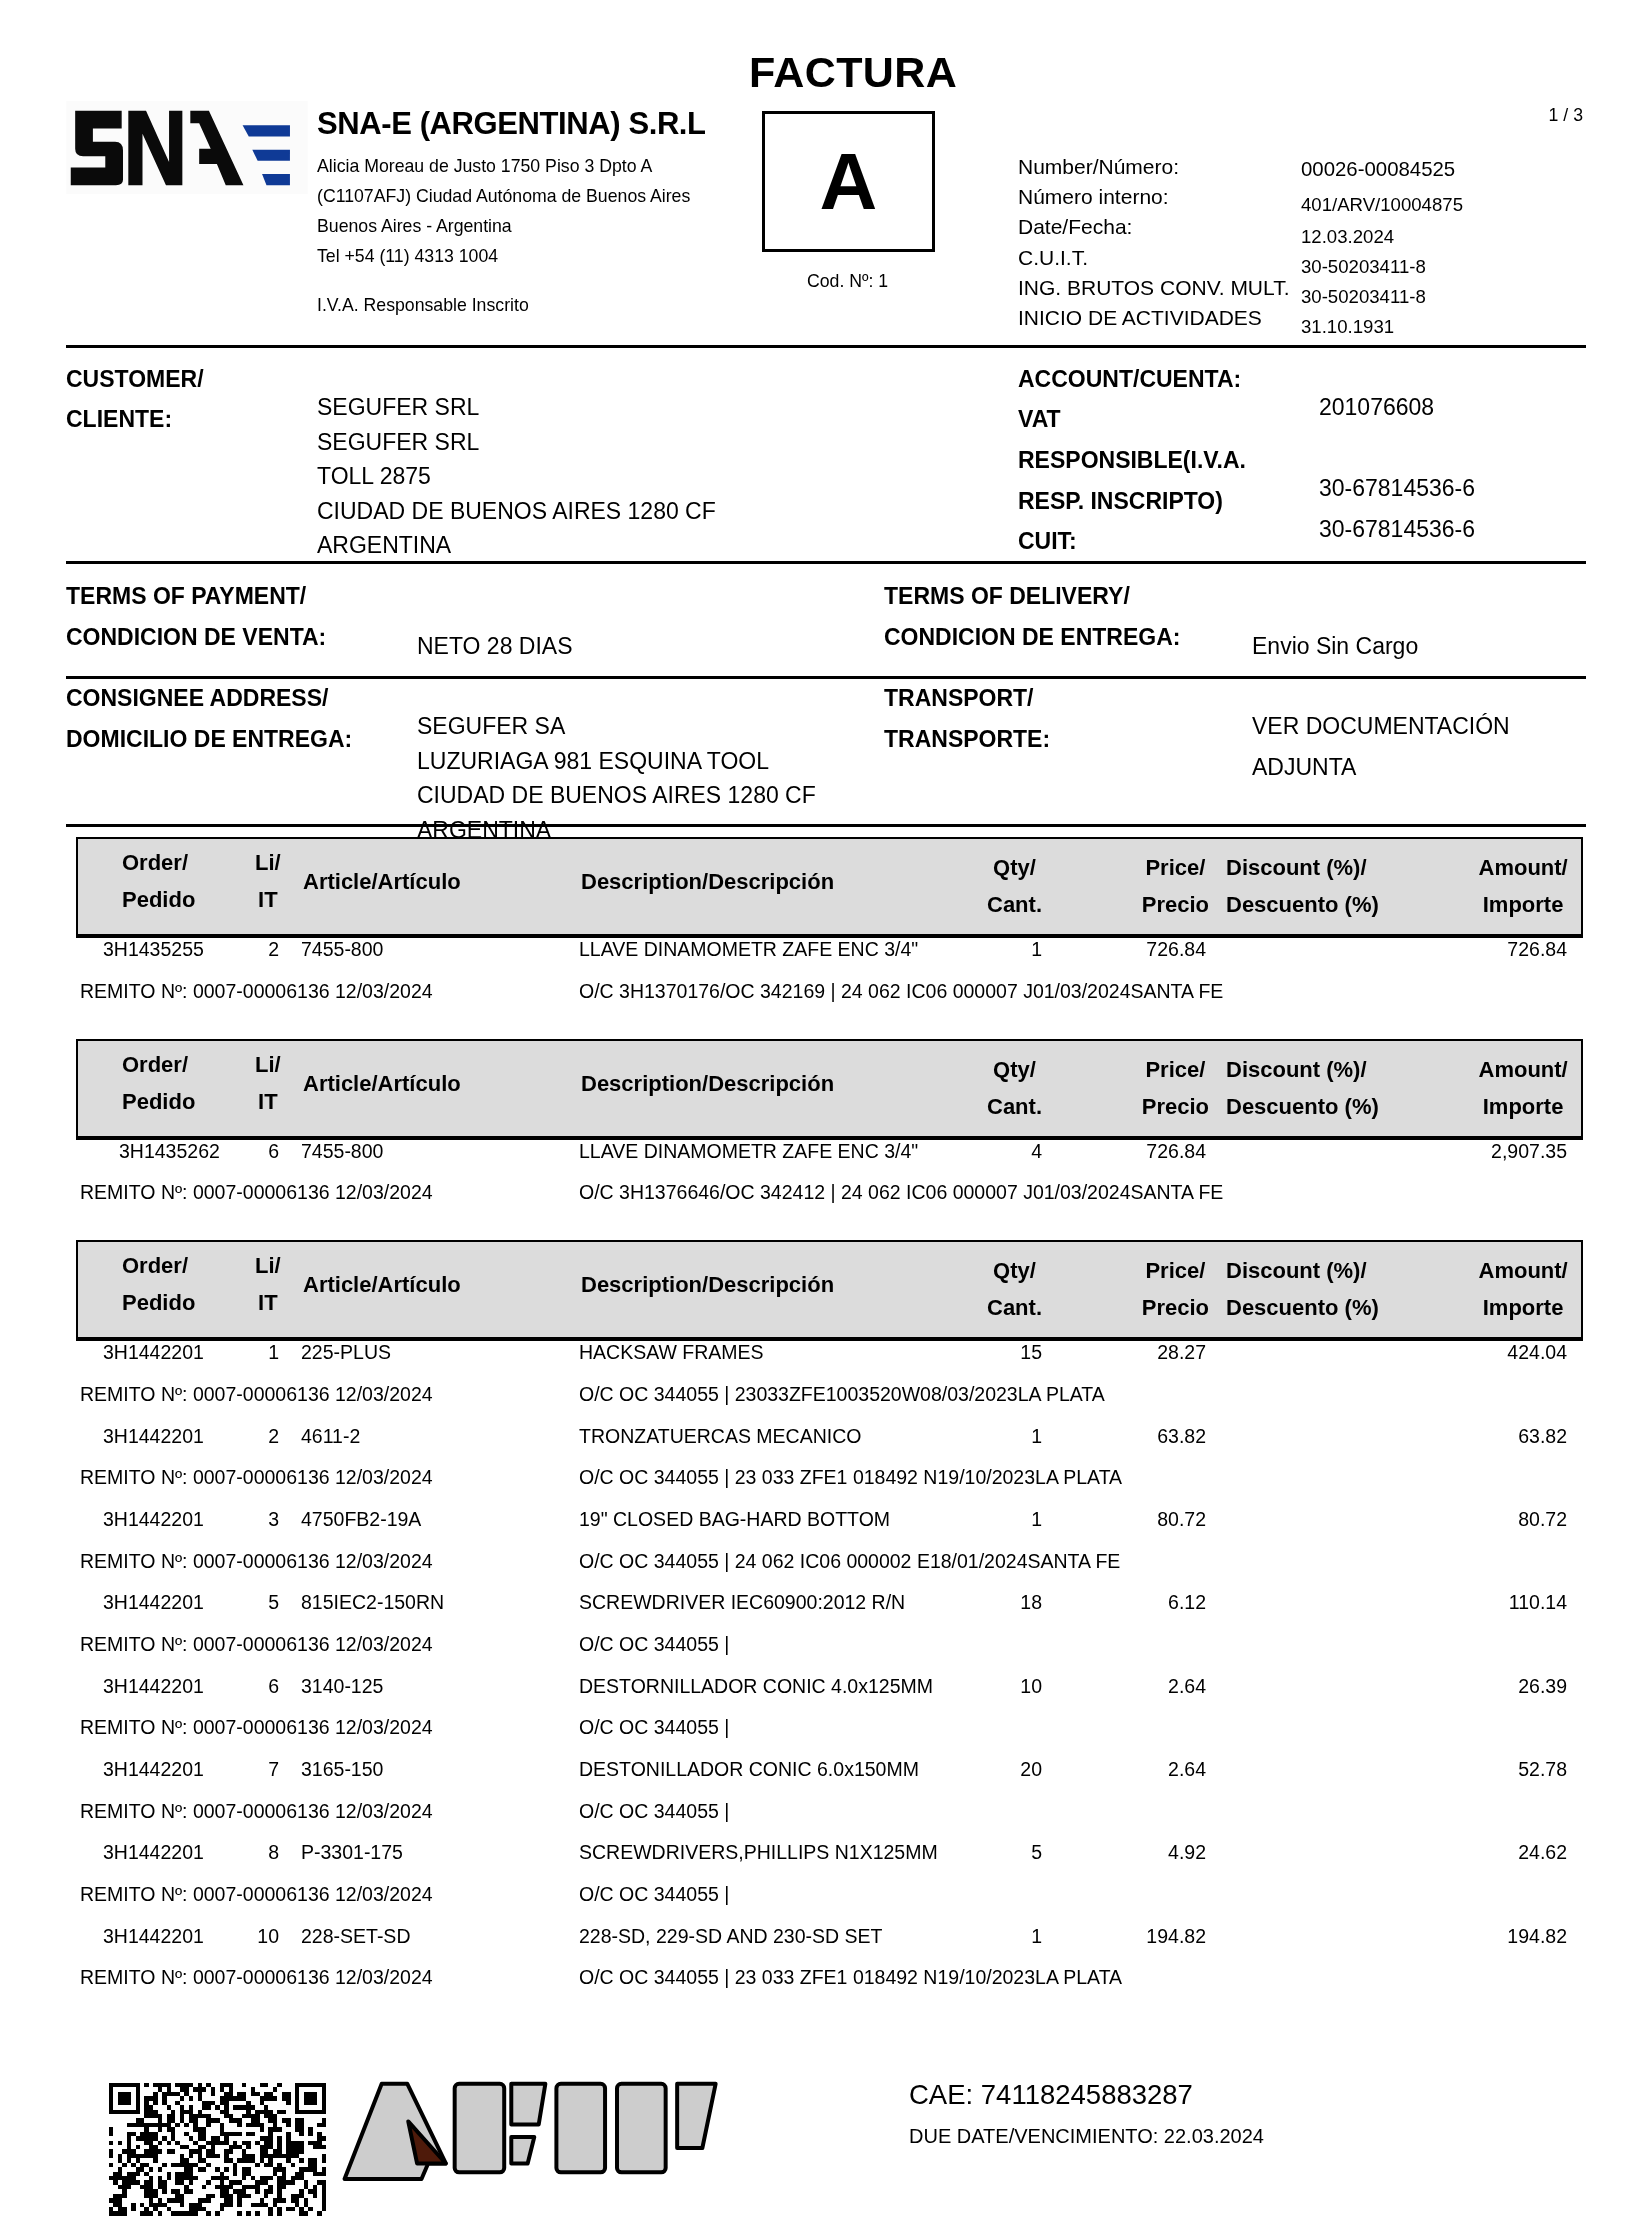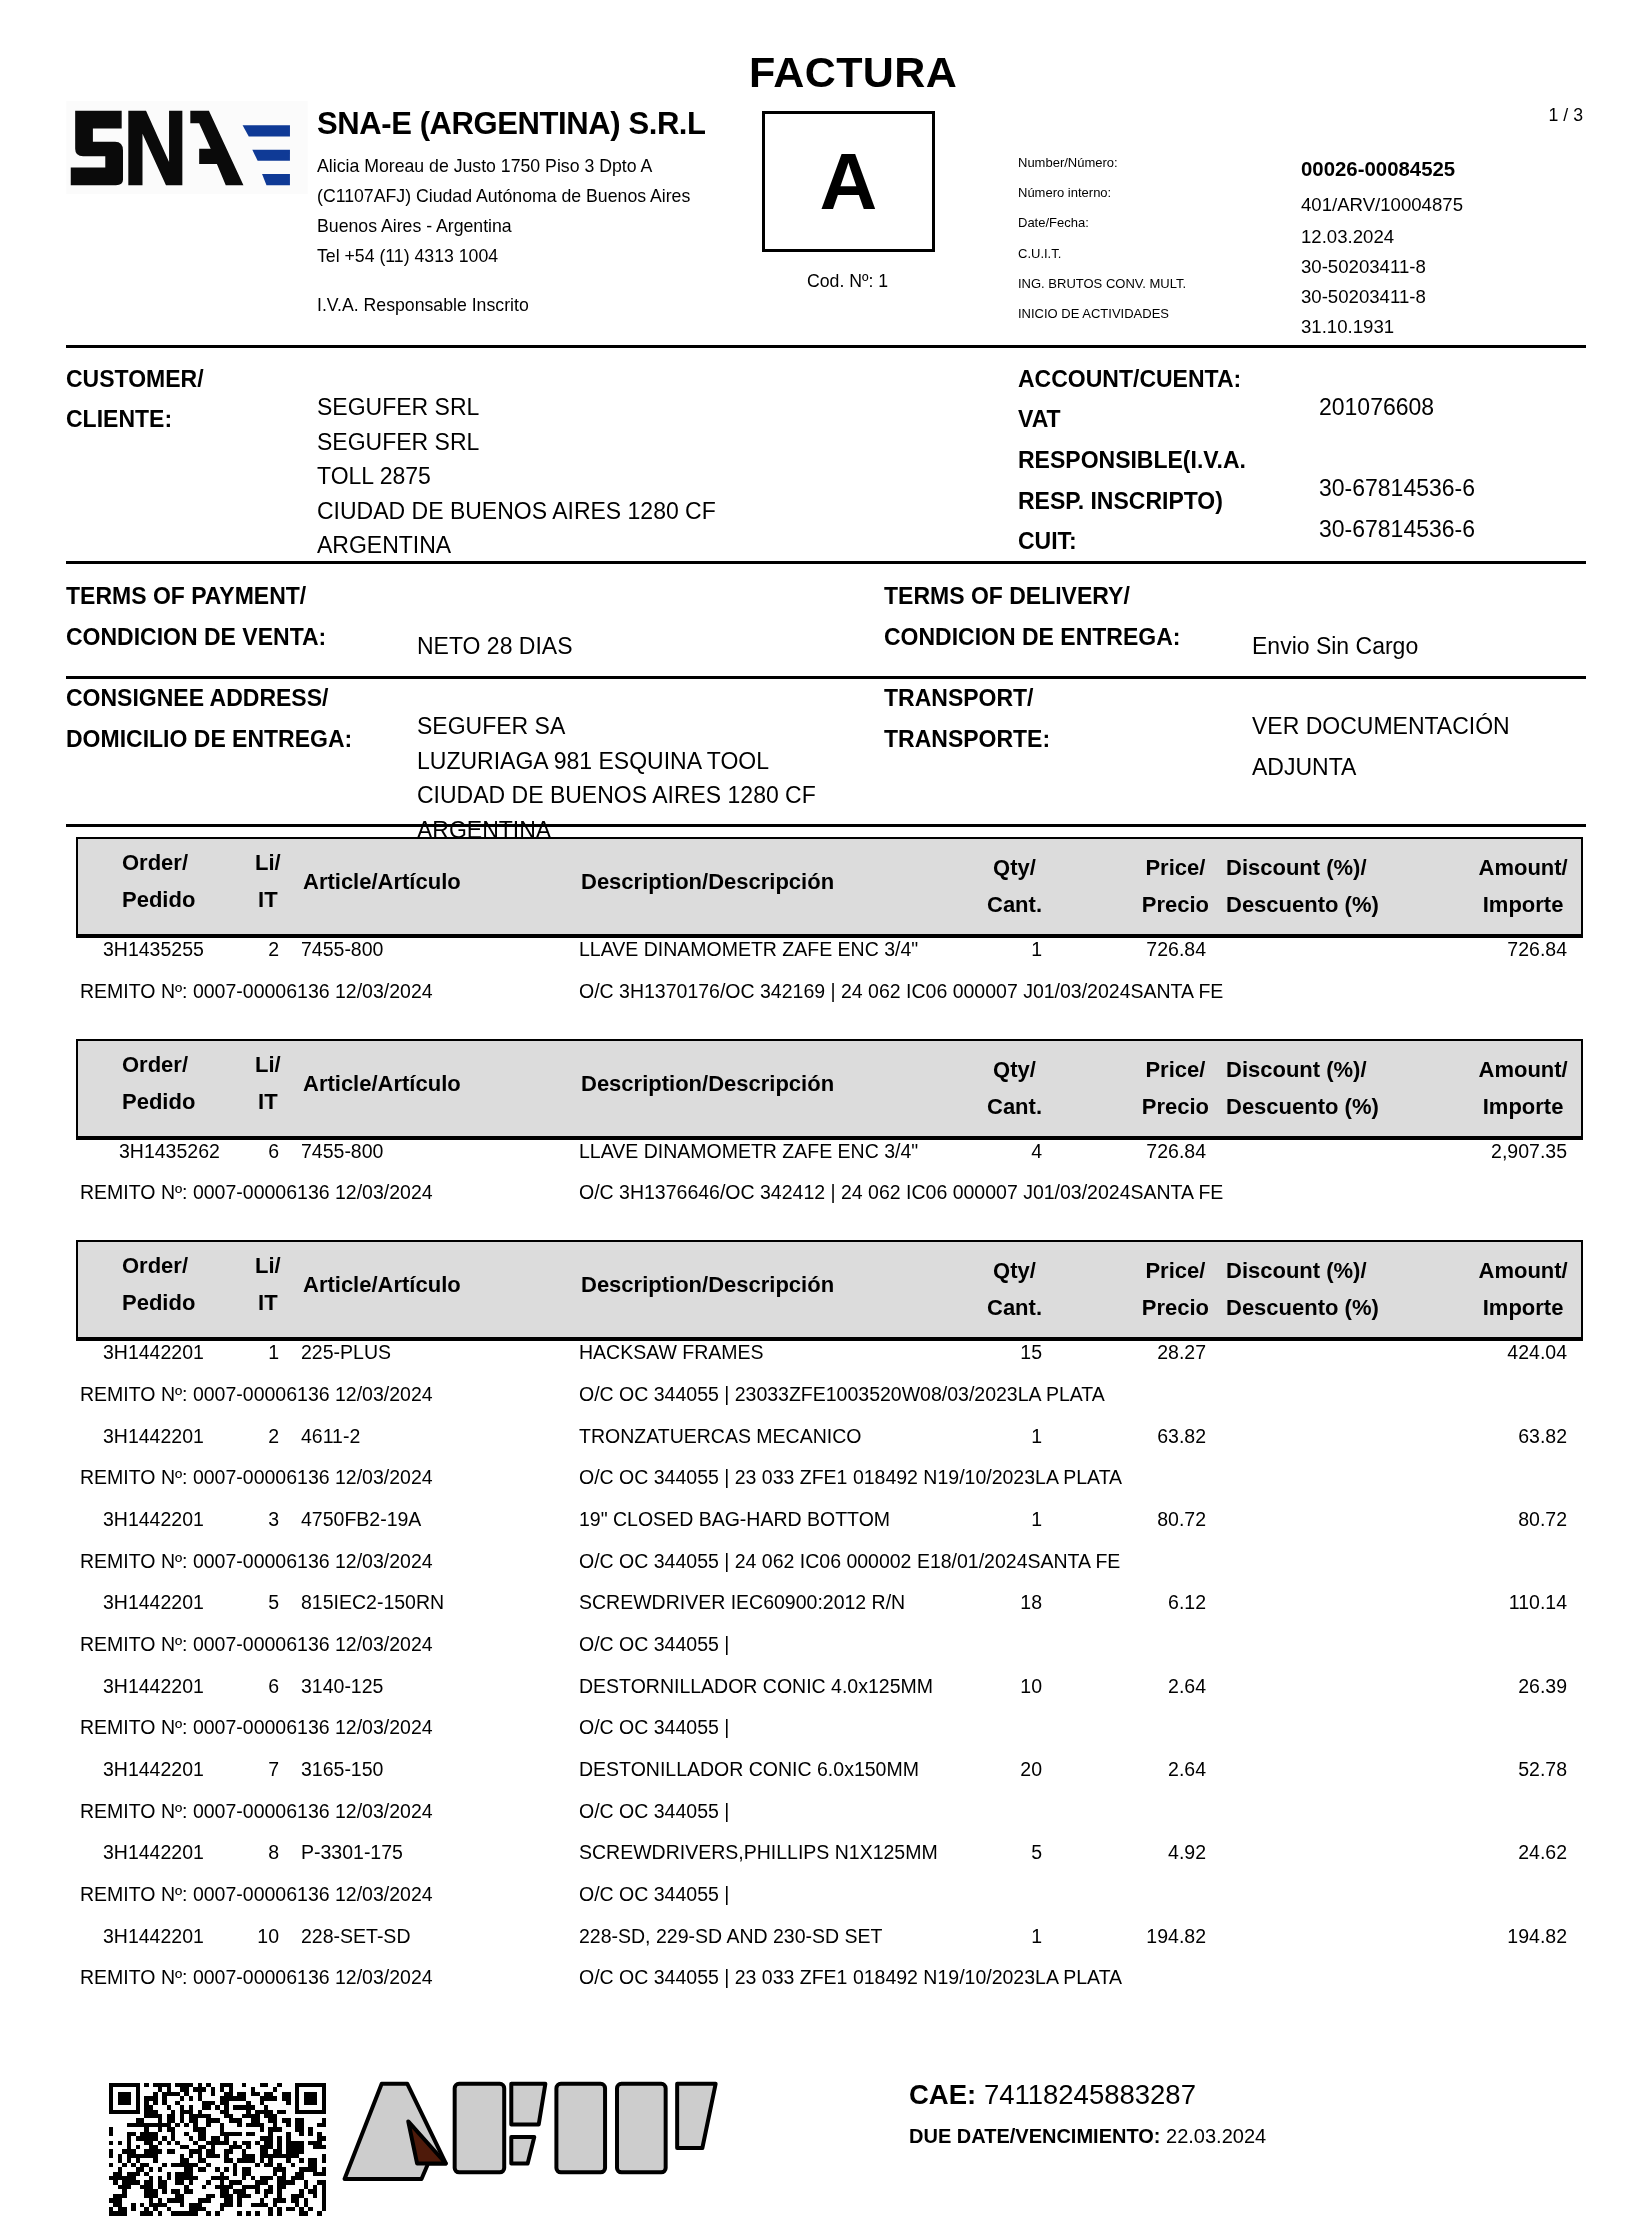--- a/index.html
+++ b/index.html
@@ -1,30 +1,30 @@
 <!DOCTYPE html>
 <html style="font-size:7px"><head>
 <meta charset="utf-8">
 <style>
   html, body { margin: 0; padding: 0; background: #ffffff; }
   body { width: 1649px; height: 2333px; position: relative; overflow: hidden;
          font-family: "Liberation Sans", sans-serif; color: #000; }
   .abs { position: absolute; white-space: nowrap; }
-  .b { font-weight: bold; }
+  .b { font-weight: normal; }
 
   
   .title { left: 749px; top: 48px; font-size: 43px; font-weight: bold; letter-spacing: 0.4px; }
   .page-num { right: 66px; top: 105px; font-size: 17.7px; }
   .logo { left: 66px; top: 101px; width: 242px; height: 93px; }
   .company-name { left: 317px; top: 106px; font-size: 31px; font-weight: bold; letter-spacing: -0.4px; }
   .company-line { left: 317px; font-size: 17.7px; }
   .type-box { left: 762px; top: 111px; width: 173px; height: 141px; border: 3.1px solid #000; box-sizing: border-box;
               display: flex; align-items: center; justify-content: center; font-size: 80px; font-weight: bold; }
   .cod { left: 807px; top: 271px; font-size: 17.7px; }
-  .meta-label { left: 1018px; font-size: 13px; }
+  .meta-label { left: 1018px; font-size: 21px; }
   .meta-value { left: 1301px; font-size: 18.6px; }
 
   .rule { position: absolute; left: 66px; width: 1520px; height: 2.7px; background: #000; }
 
   .sec-label { font-size: 23px; font-weight: bold; }
   .sec-value { font-size: 23px; margin-top: 28px; }
 
   
   .thead { position: absolute; left: 76px; width: 1507px; height: 101px; background: #dcdcdc;
            border: 2.7px solid #000; border-bottom-width: 4px; box-sizing: border-box; }

